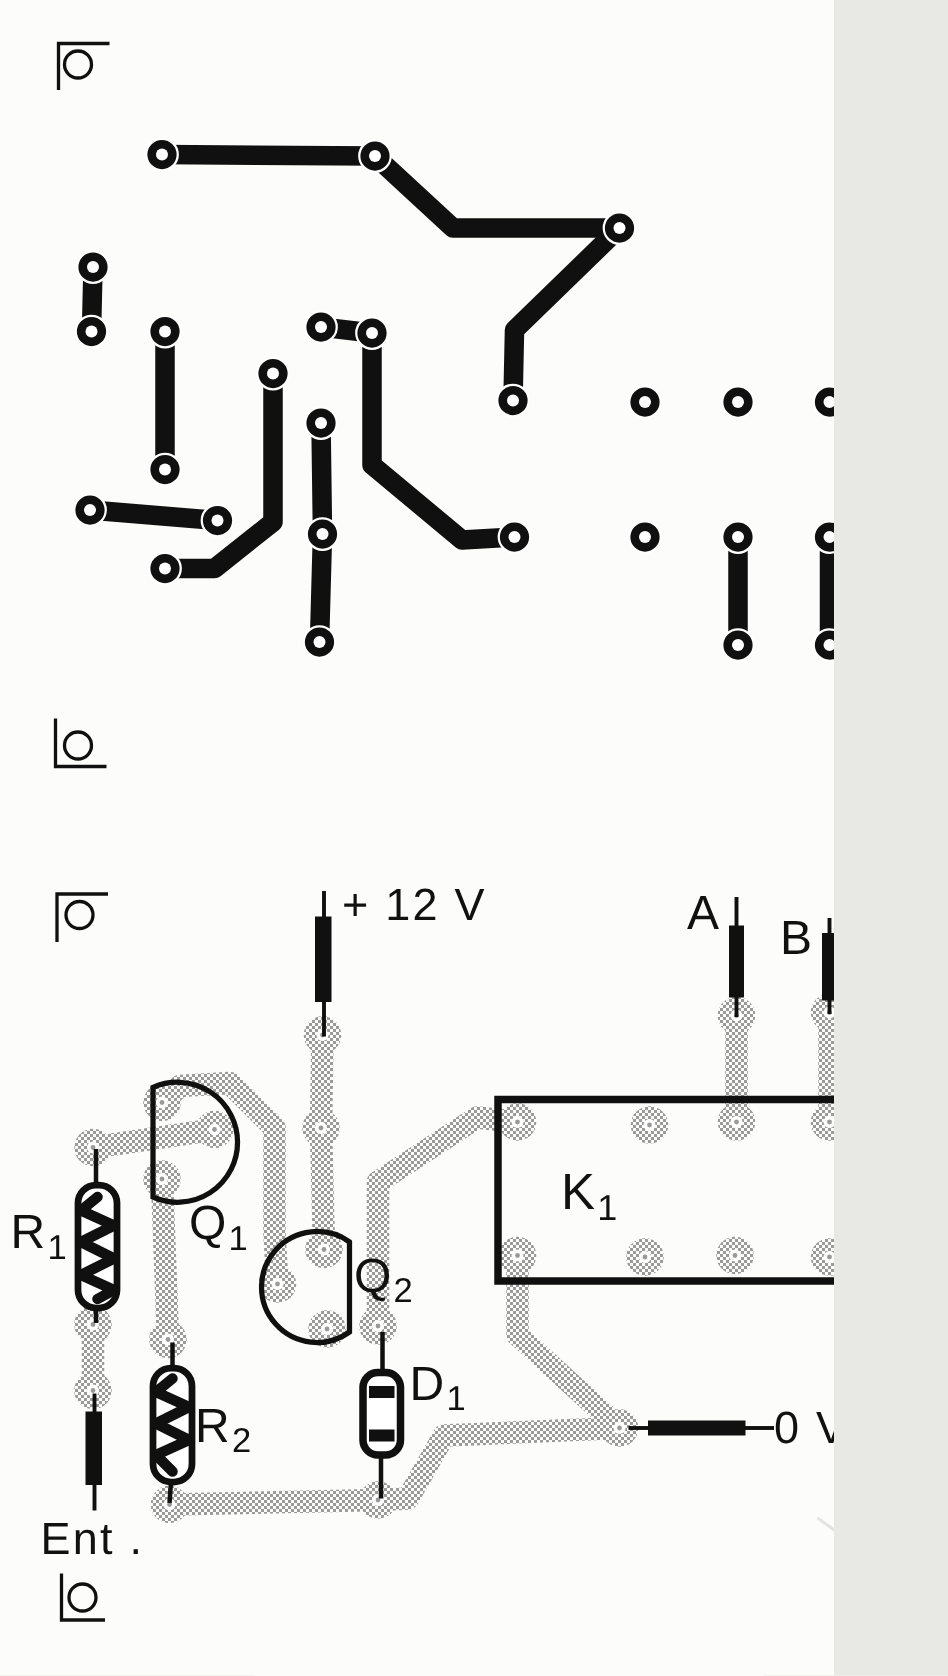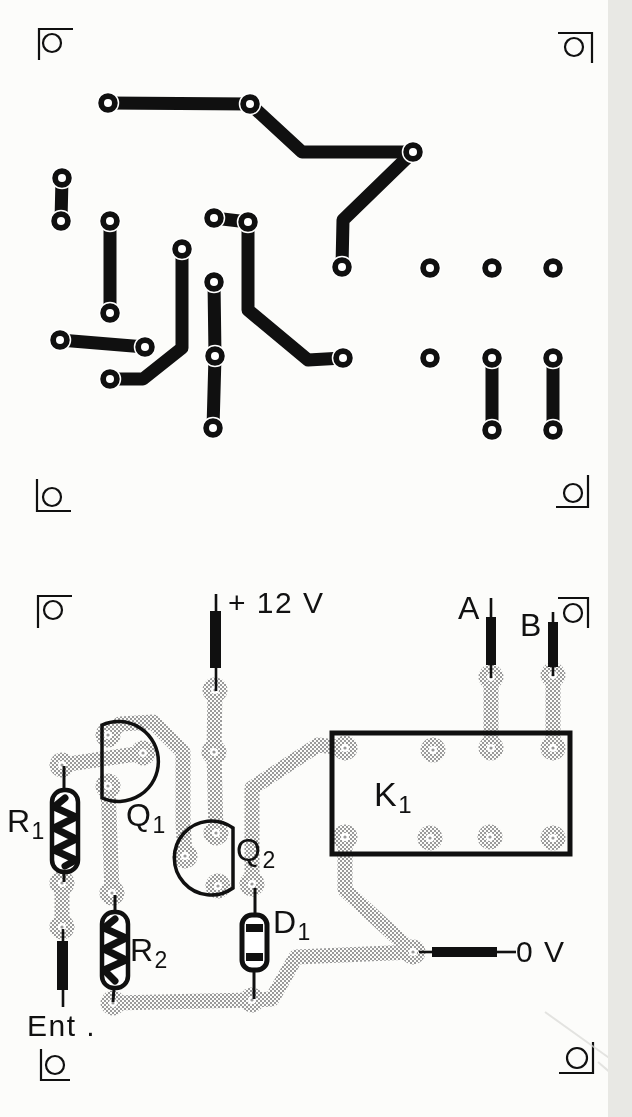--- a/index.html
+++ b/index.html
@@ -1,16 +1,16 @@
 <!DOCTYPE html>
 <html><head>
 <meta charset="utf-8">
 <style>
   html,body{margin:0;padding:0;background:#e8e8e4;}
-  #stage{position:relative;width:608px;height:1117px;background:#fcfcfa;overflow:hidden;
+  #stage{position:relative;width:556px;height:1117px;background:#fcfcfa;overflow:hidden;
          font-family:"Liberation Sans", sans-serif;}
   svg{position:absolute;left:0;top:0;}
   text{font-family:"Liberation Sans", sans-serif;fill:#111;}
 </style>
 </head>
 <body>
 
 <div id="stage">
   <svg id="drawing" width="632" height="1117" viewBox="0 0 632 1117">
       <defs>

